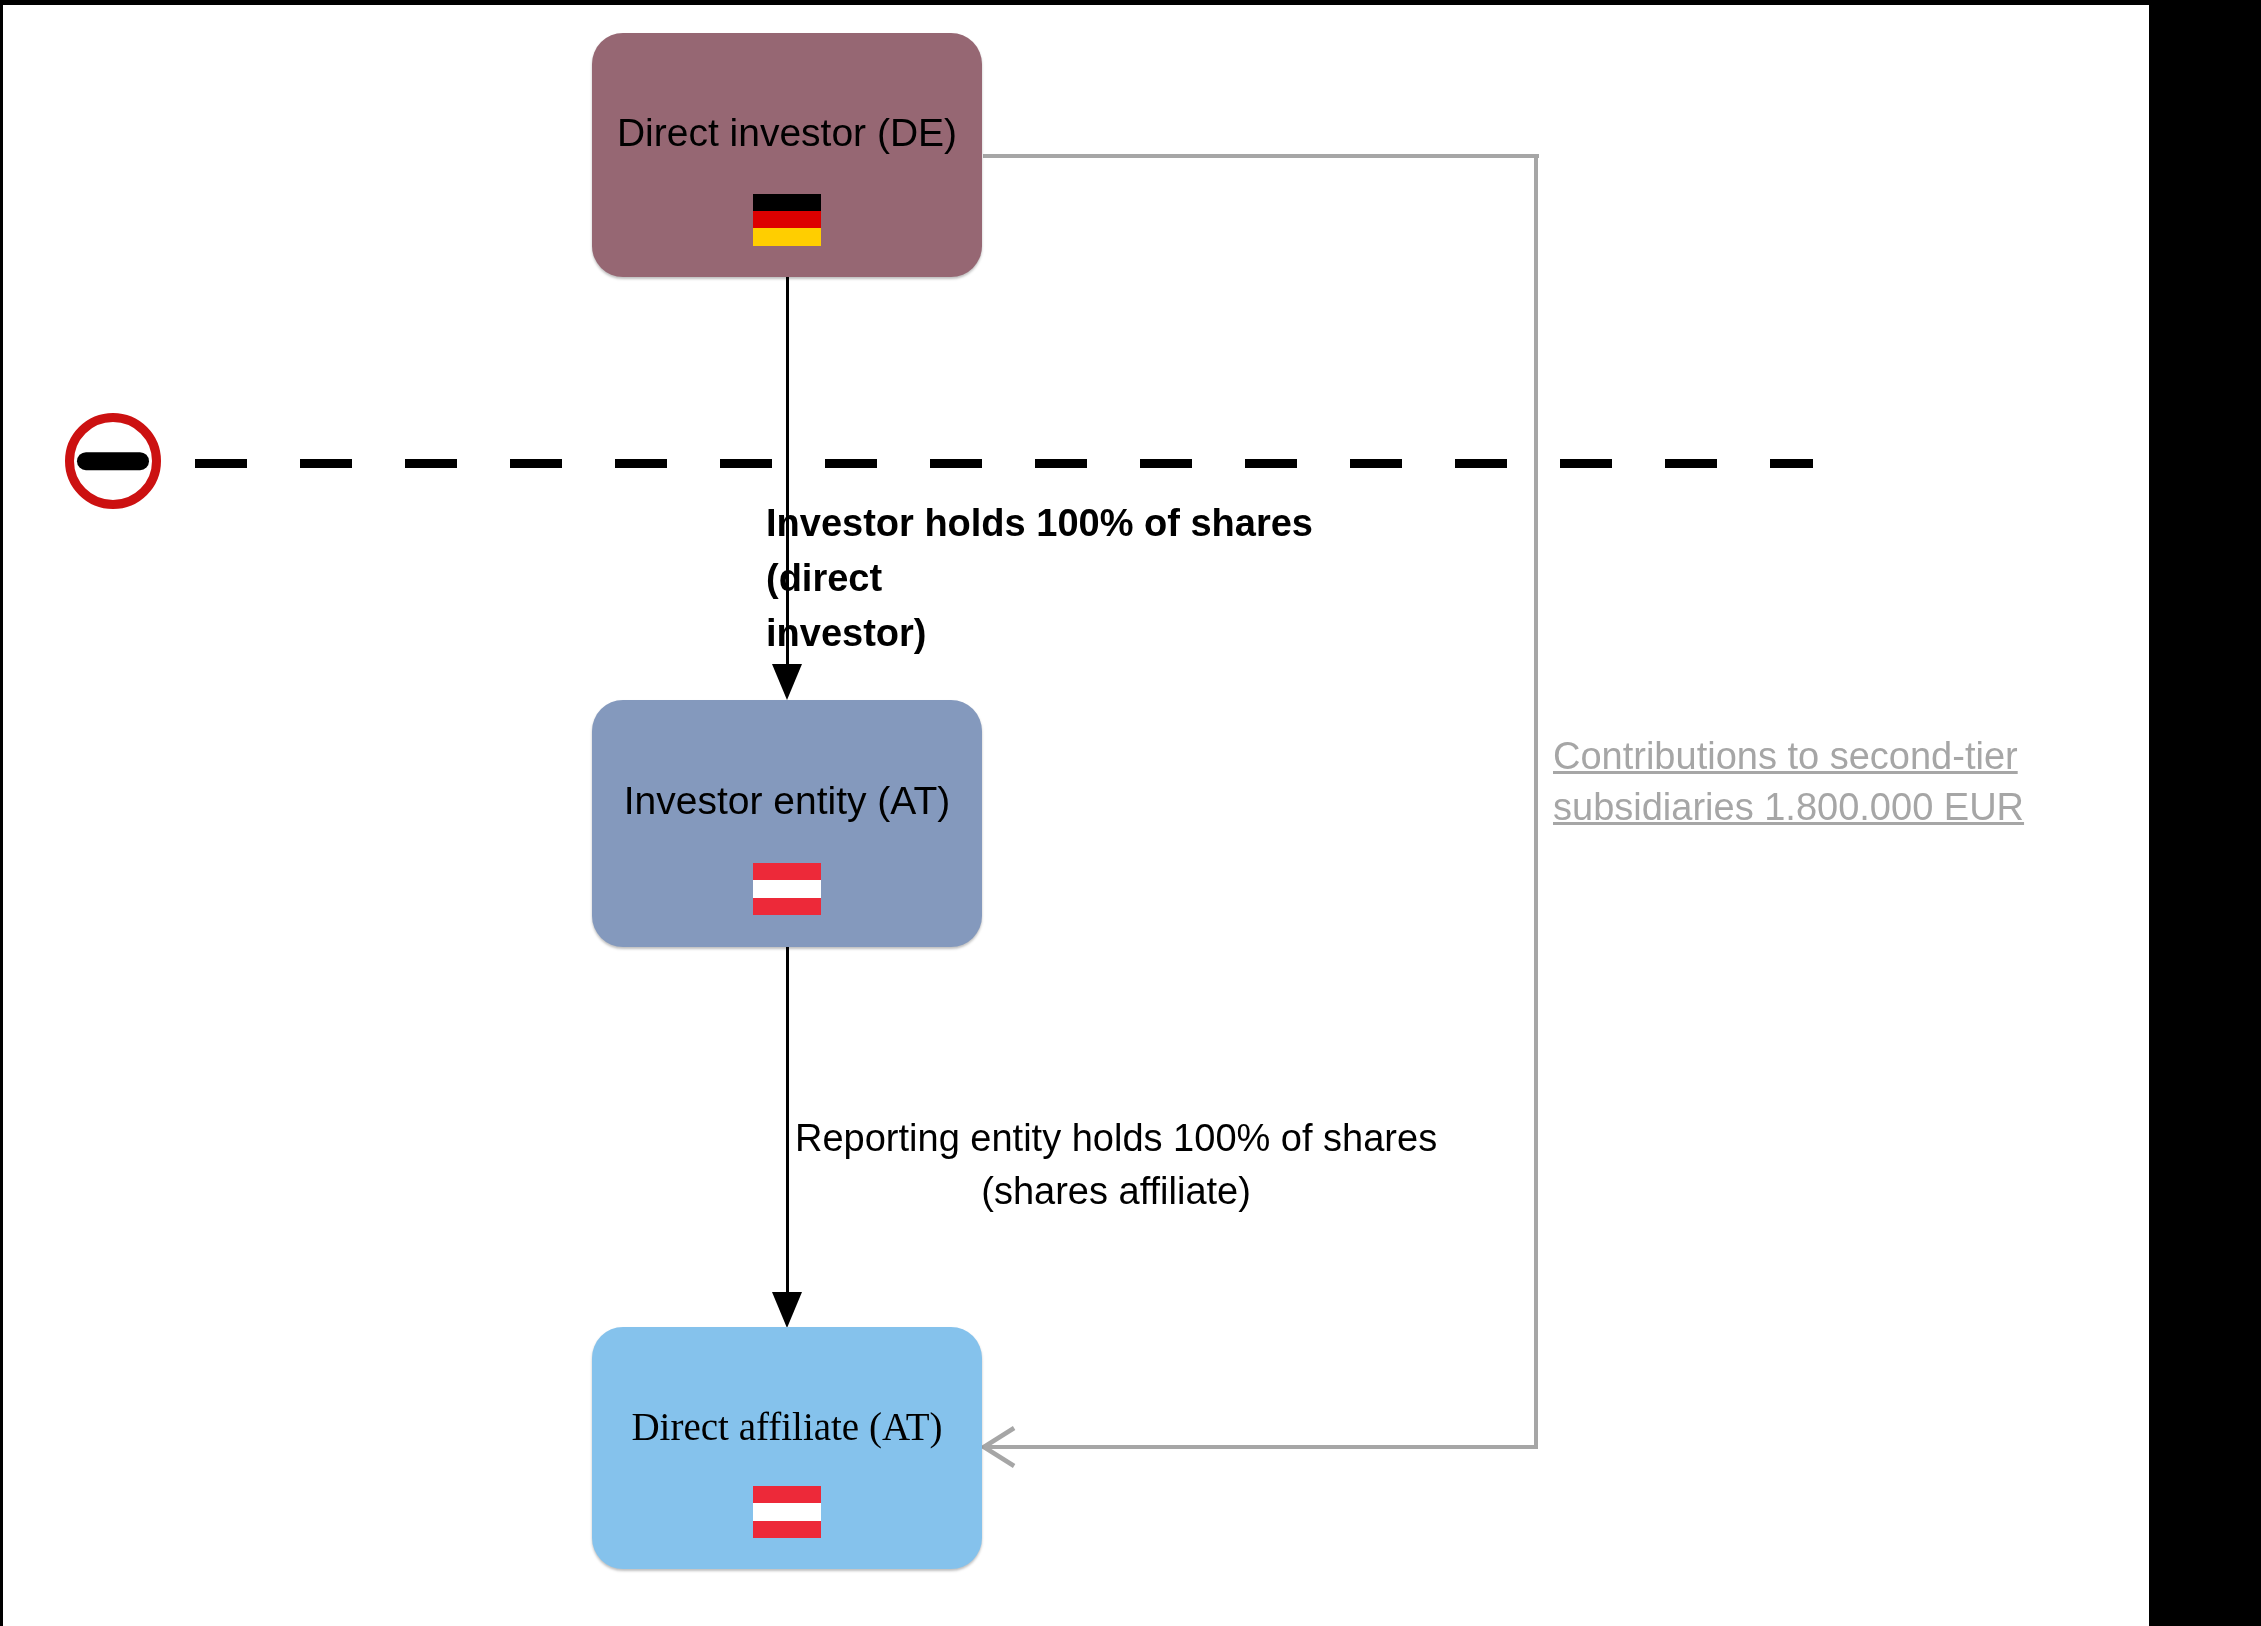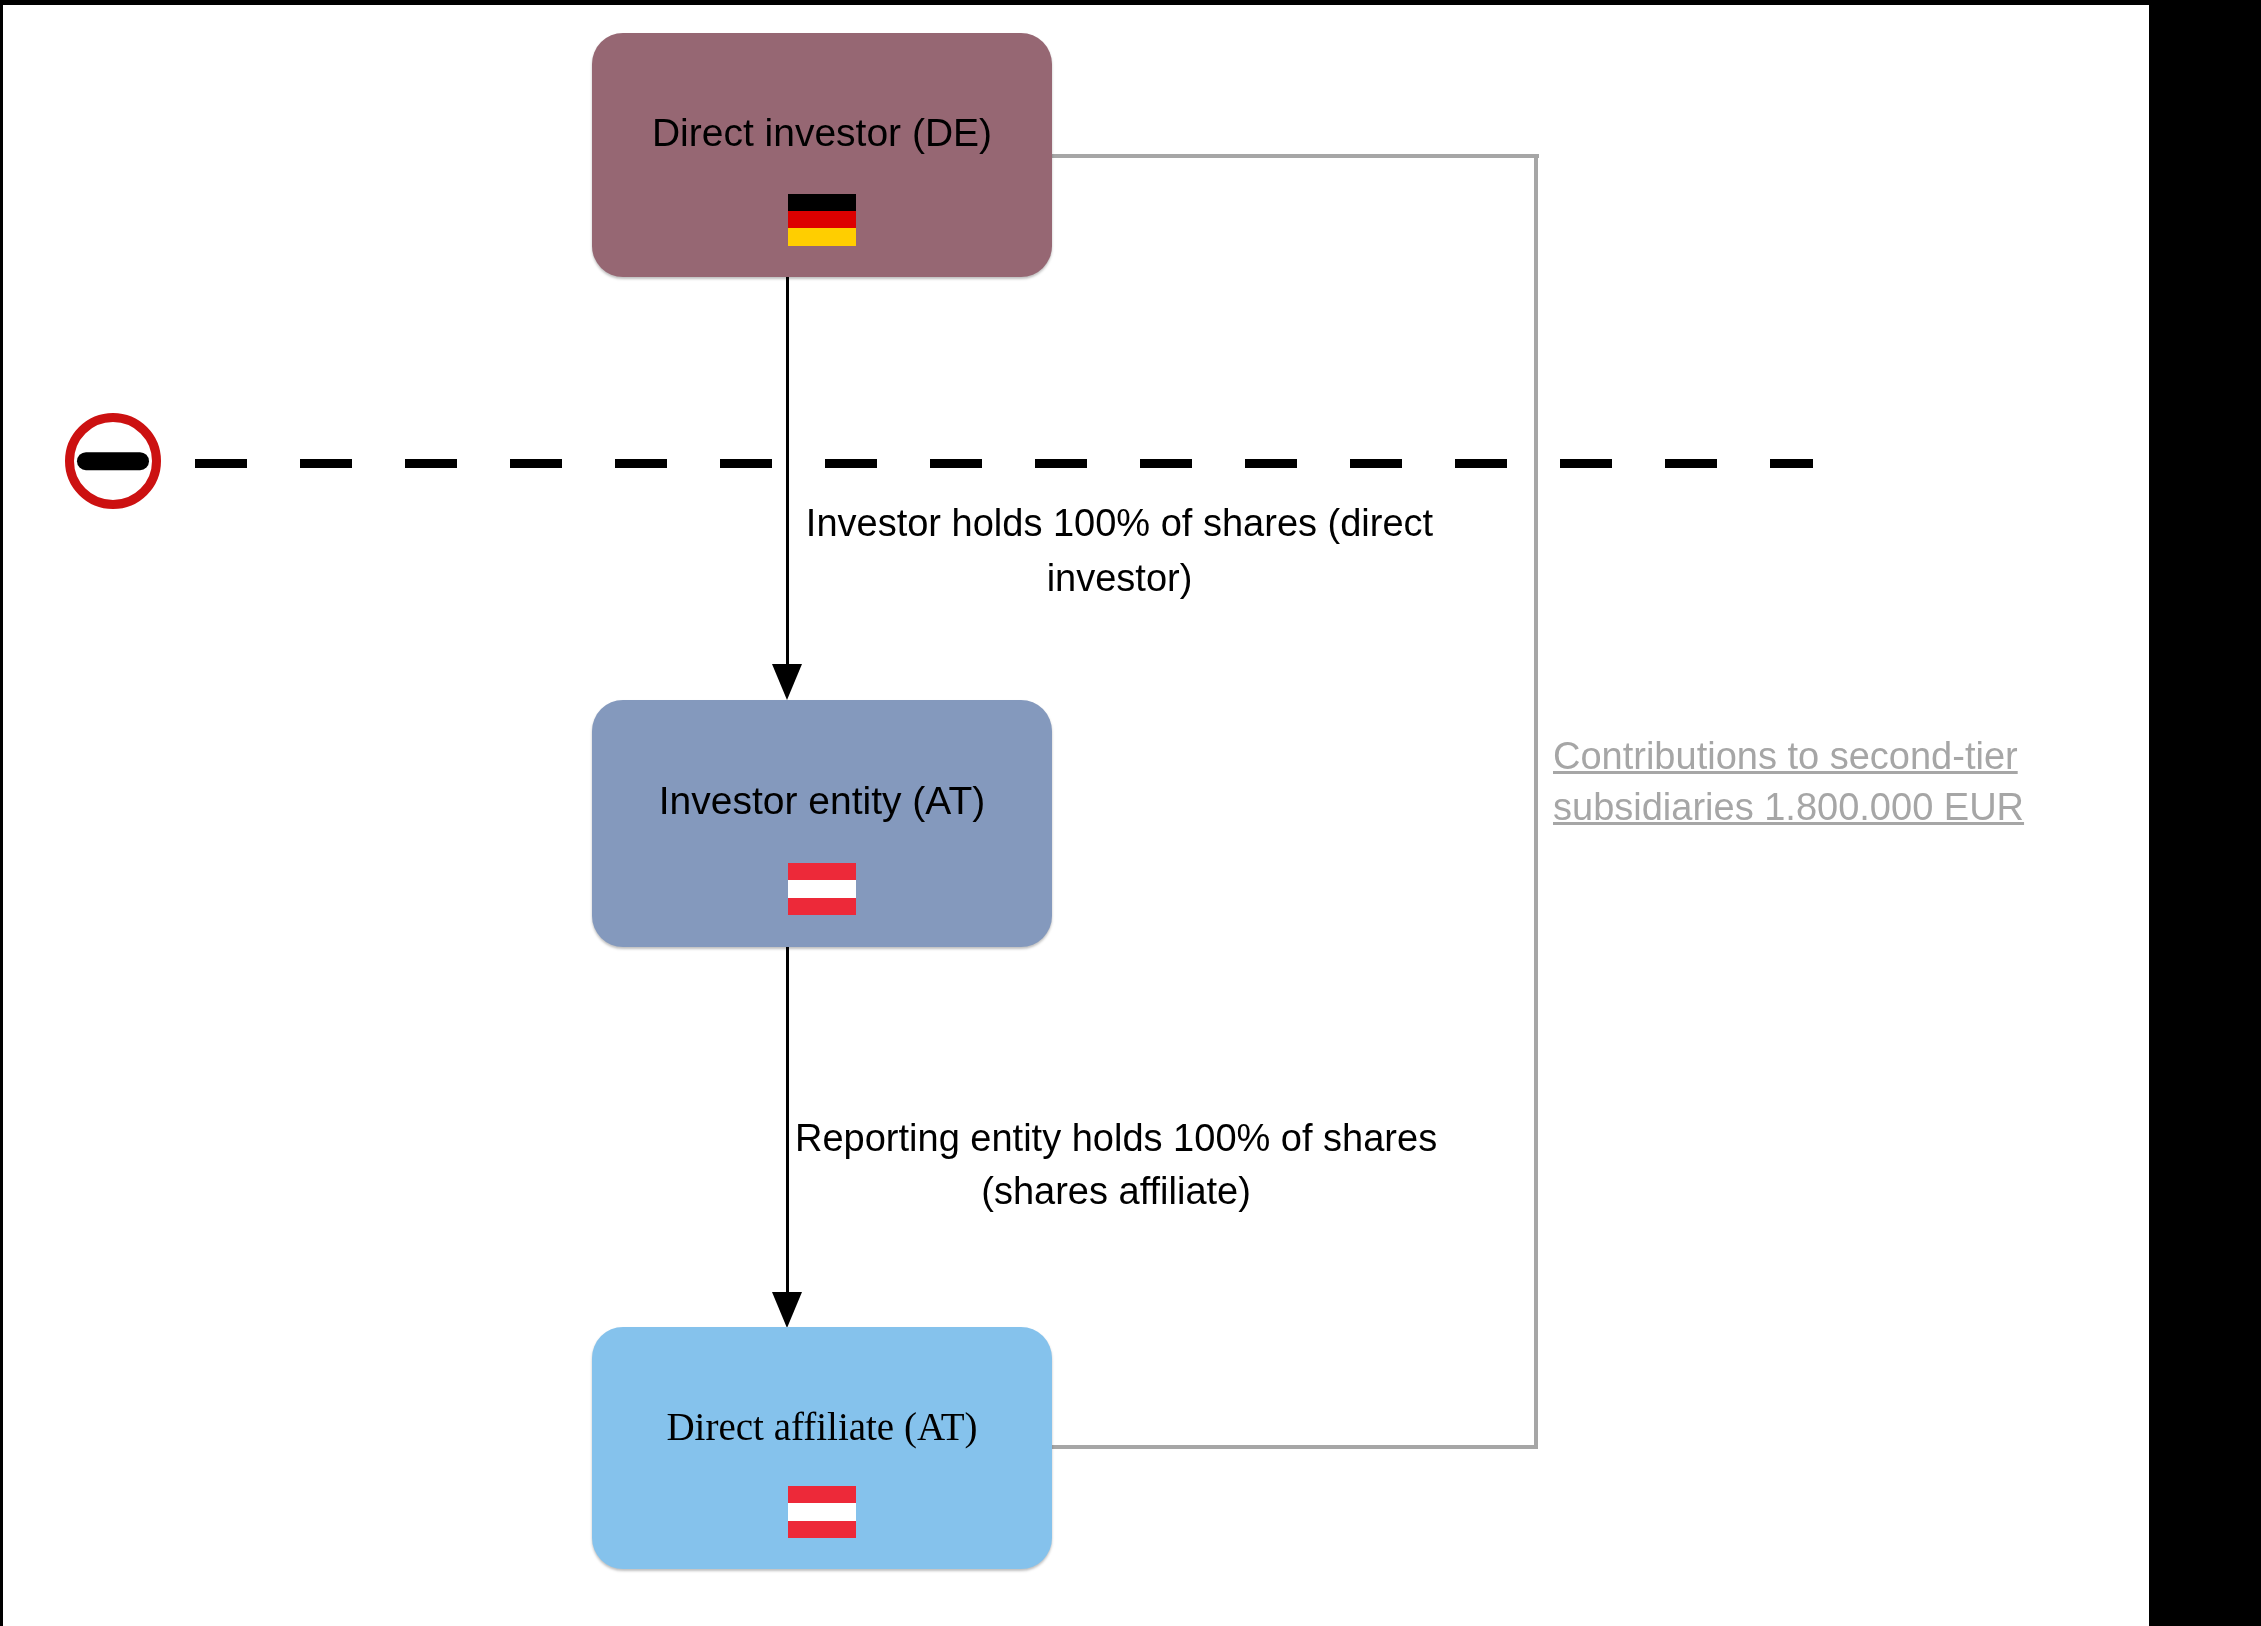--- a/index.html
+++ b/index.html
@@ -7,21 +7,21 @@
     position:relative;width:2261px;height:1627px;background:#ffffff;
     font-family:"Liberation Sans",sans-serif;overflow:hidden;
   }
   
   .frame-top{position:absolute;left:0;top:0;width:2261px;height:5.2px;background:#000;}
   .frame-left{position:absolute;left:0;top:0;width:2.6px;height:1627px;background:#000;}
   .frame-right{position:absolute;left:2149px;top:0;width:112px;height:1627px;background:#000;}
 
   
   .node{
-    position:absolute;left:592px;width:460px;border-radius:31px;
+    position:absolute;left:592px;width:390px;border-radius:31px;
     box-shadow:0 2px 2.6px rgba(0,0,0,0.25);
   }
   .node-investor{top:33px;height:244px;background:#966773;}
   .node-reporting{top:700px;height:247px;background:#8499BD;}
   .node-affiliate{top:1327px;height:242px;background:#85C2EC;font-family:Liberation Serif, serif;}
   .node-label{
     position:absolute;top:41%;left:0;right:0;transform:translateY(-50%);
     text-align:center;font-size:39px;color:#000;white-space:nowrap;
   }
   .flag{
@@ -60,21 +60,21 @@
 
   
   .gray{background:#A6A6A6;}
   .g-top{position:absolute;left:983px;top:154px;width:556px;height:3.9px;}
   .g-vert{position:absolute;left:1534px;top:154px;width:3.9px;height:1294px;}
   .g-bottom{position:absolute;left:984px;top:1445px;width:554px;height:3.9px;}
   .g-arrow{position:absolute;left:976px;top:1424px;}
 
   
   .edge-label{position:absolute;font-size:38px;color:#000;}
-  .lbl-investor{left:794px;top:496px;width:651px;text-align:center;line-height:55px;}
+  .lbl-investor{left:766px;top:496px;width:651px;text-align:left;line-height:55px;font-weight:bold;}
   .lbl-reporting{left:795px;top:1112px;text-align:center;line-height:53px;white-space:nowrap;}
   .lbl-contrib{left:1553px;top:731px;text-align:left;line-height:51px;color:#A6A6A6;white-space:nowrap;text-decoration:underline;}
 </style>
 </head>
 <body>
 
 <div id="canvas">
 
   <div class="no-entry">
     <div class="no-entry-bar"></div>

